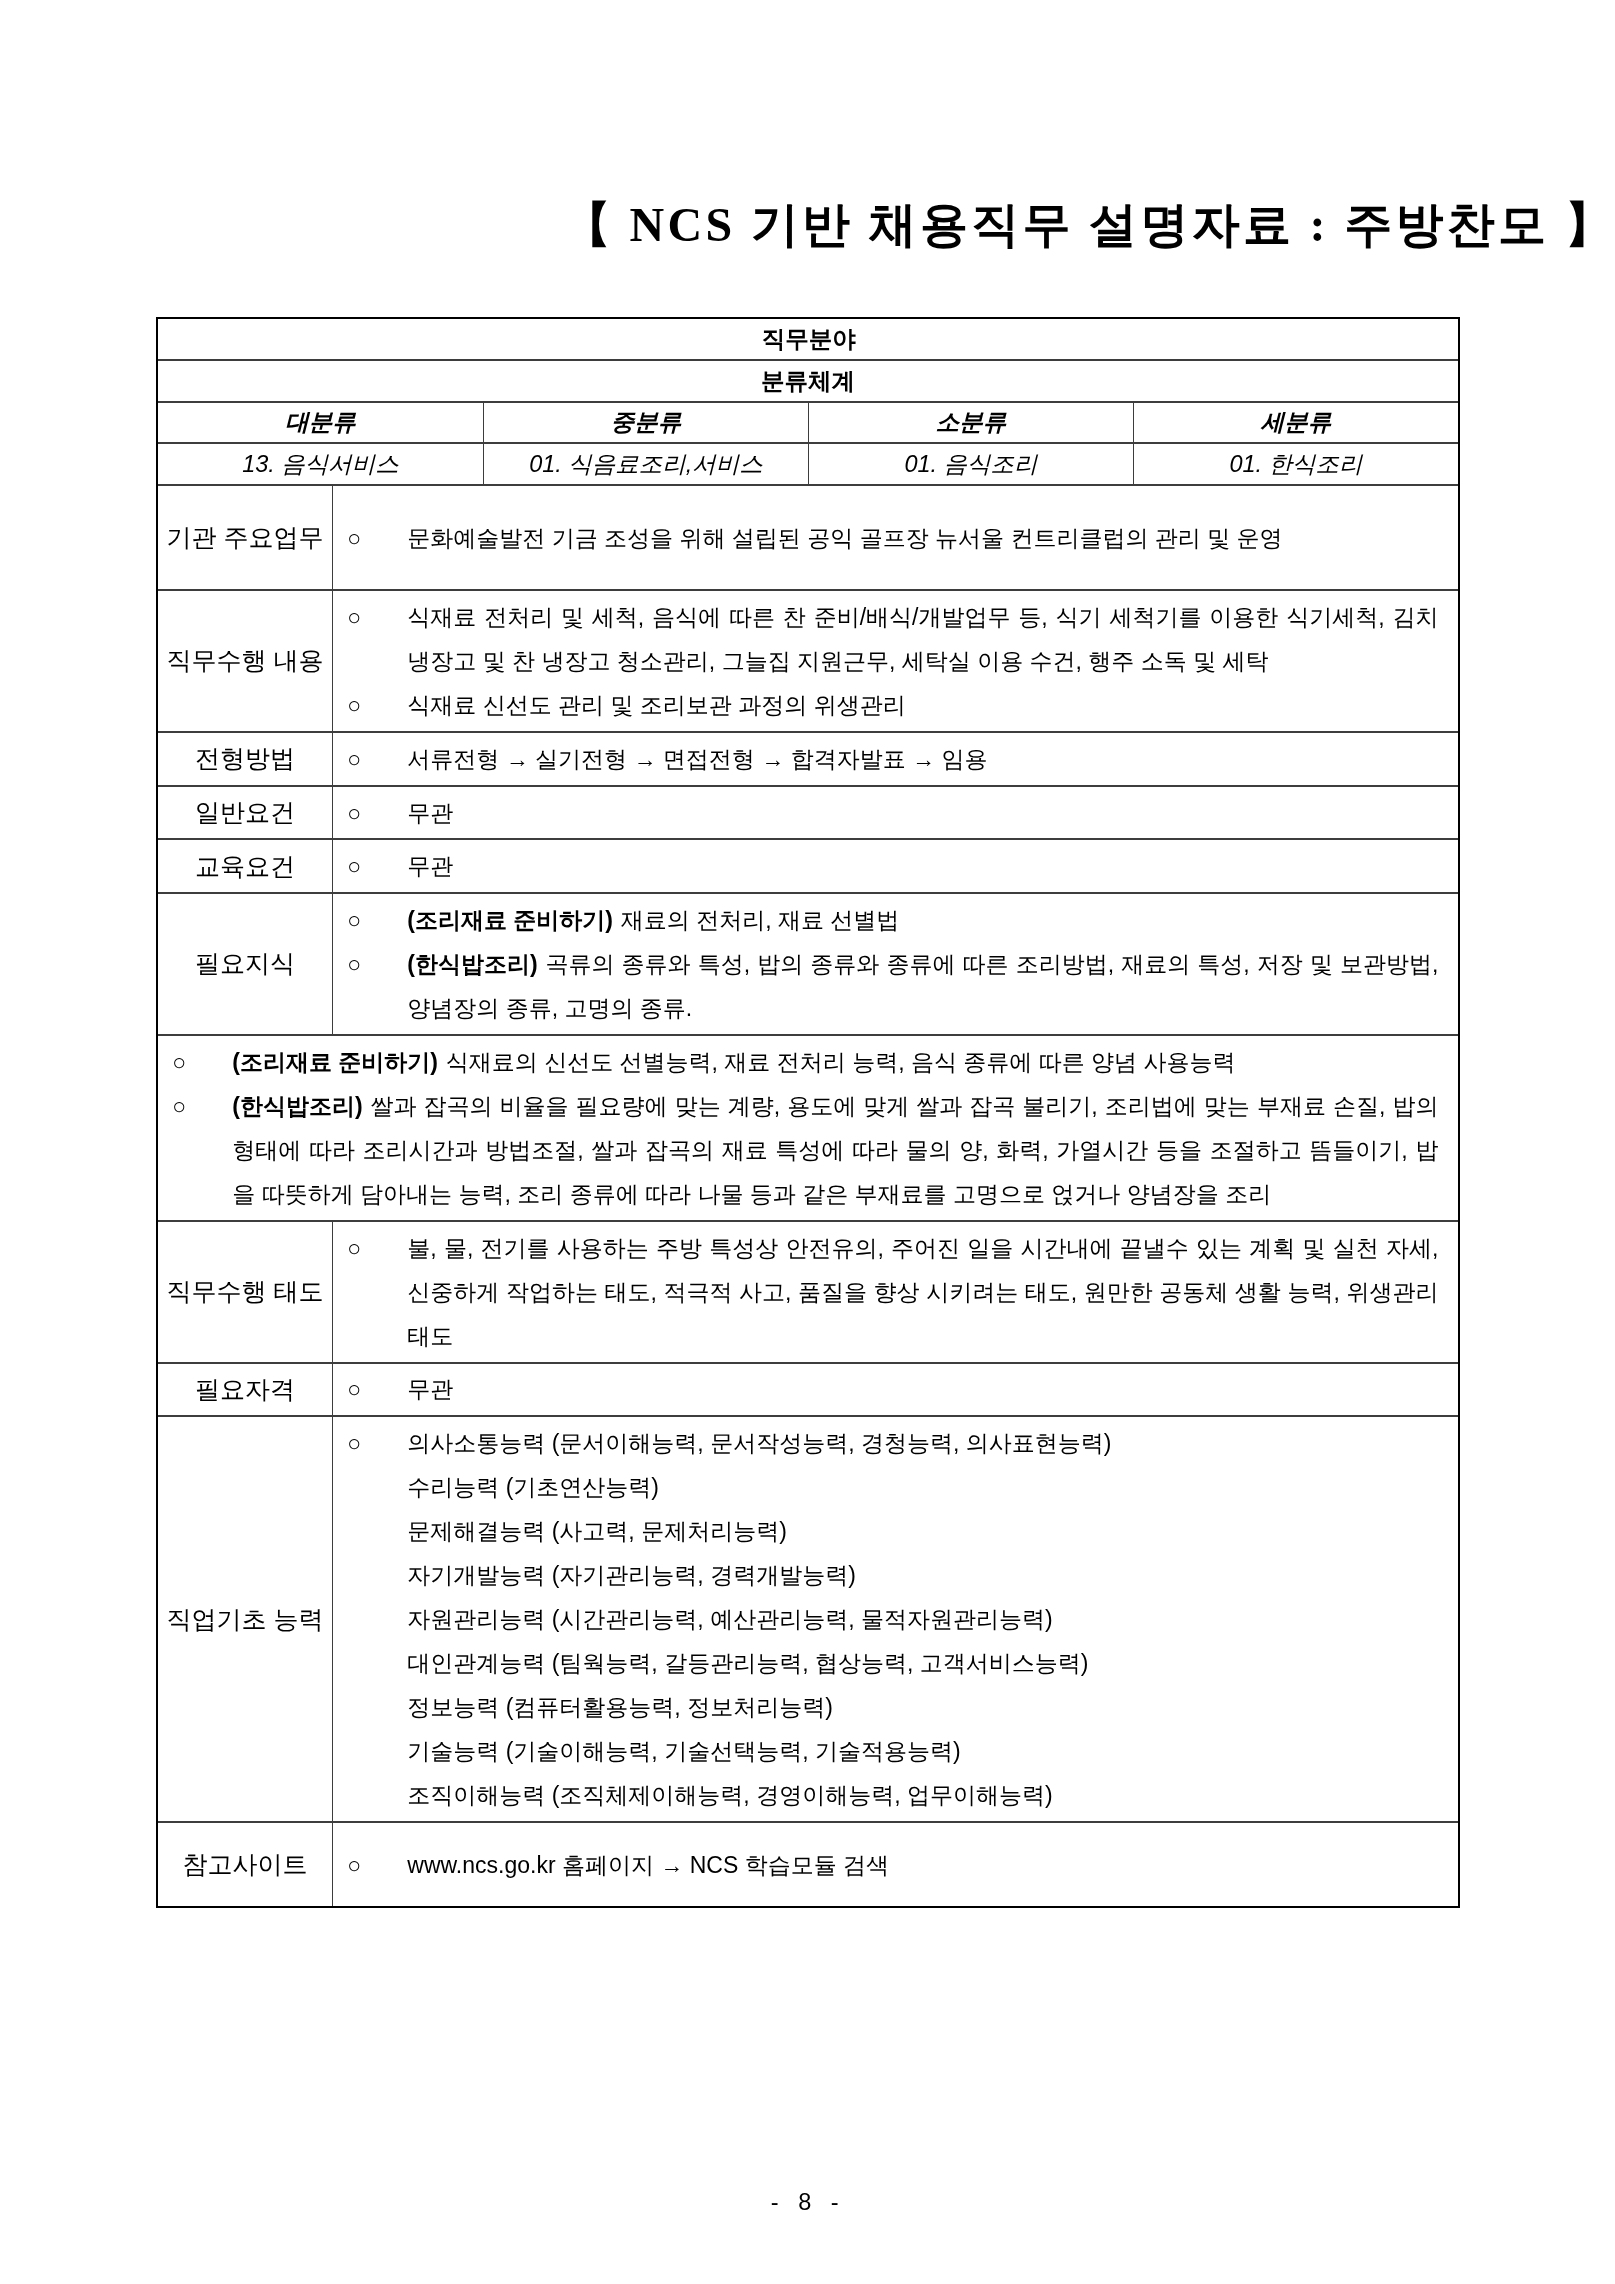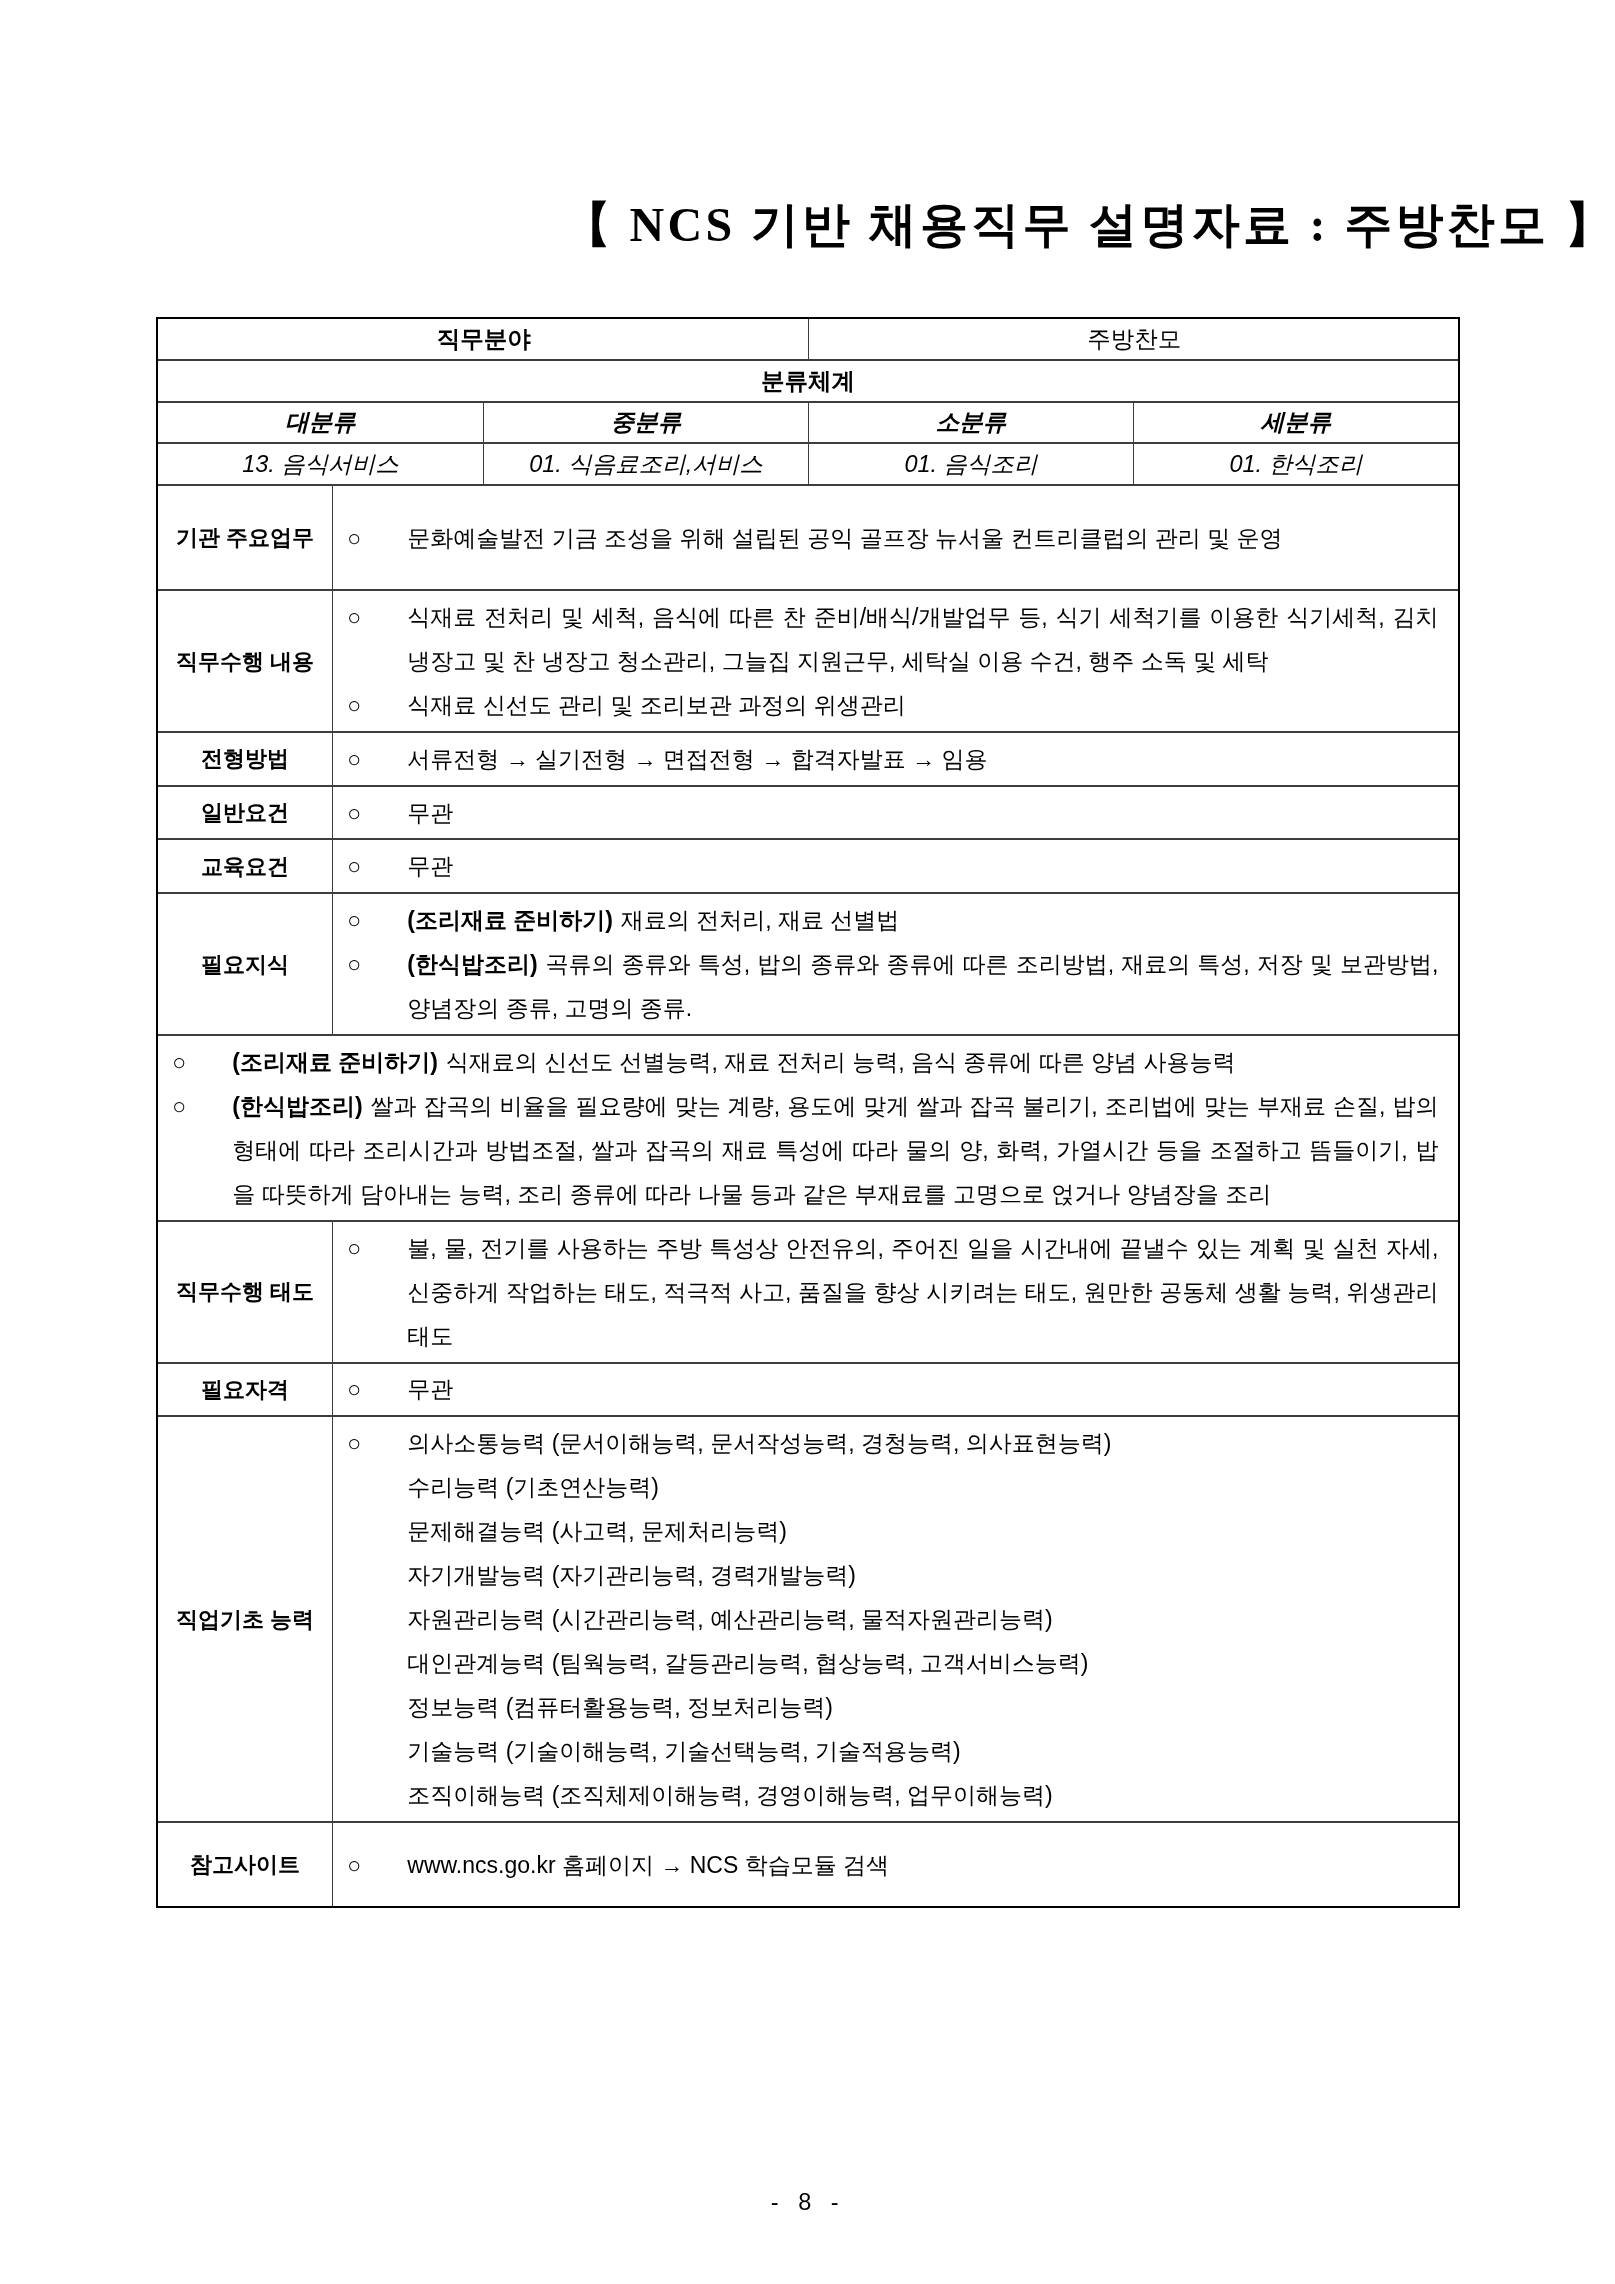--- a/index.html
+++ b/index.html
@@ -42,21 +42,21 @@
   .w50 { flex: 1 1 50%; padding-left: 8px; }
   .w100 { flex: 1 1 100%; }
   .w25 { flex: 1 1 25%; font-style: italic; }
   
   .trow { display: flex; border-bottom: 2px solid #3d3d3d; min-height: 48px; }
   .trow:last-child { border-bottom: none; }
   .label-cell {
     flex: 0 0 175px;
     display: flex; align-items: center; justify-content: center;
     text-align: center;
-    font-weight: bold; font-size: 22px; line-height: 1.5;
+    font-weight: normal; font-size: 25px; line-height: 1.5;
     padding: 5.2px 5.2px;
     border-right: 1.3px solid #3d3d3d;
   }
   .content-cell {
     flex: 1 1 auto;
     display: flex; flex-direction: column; justify-content: center;
     padding: 3.9px 19.6px 3.9px 14.3px;
     font-size: 23px; line-height: 44px;
   }
   .item { display: flex; align-items: flex-start; }
@@ -78,21 +78,20 @@
 <body>
 
 <div class="page">
 
   <div class="doc-title">【 NCS 기반 채용직무 설명자료 : 주방찬모 】</div>
 
   <div class="doc-table">
 
     <div class="hrow">
       <div class="hcell w50 bold">직무분야</div>
-      <div class="hcell w50">주방찬모</div>
     </div>
 
     <div class="hrow">
       <div class="hcell w100 bold">분류체계</div>
     </div>
 
     <div class="hrow">
       <div class="hcell w25 bold">대분류</div>
       <div class="hcell w25 bold">중분류</div>
       <div class="hcell w25 bold">소분류</div>

